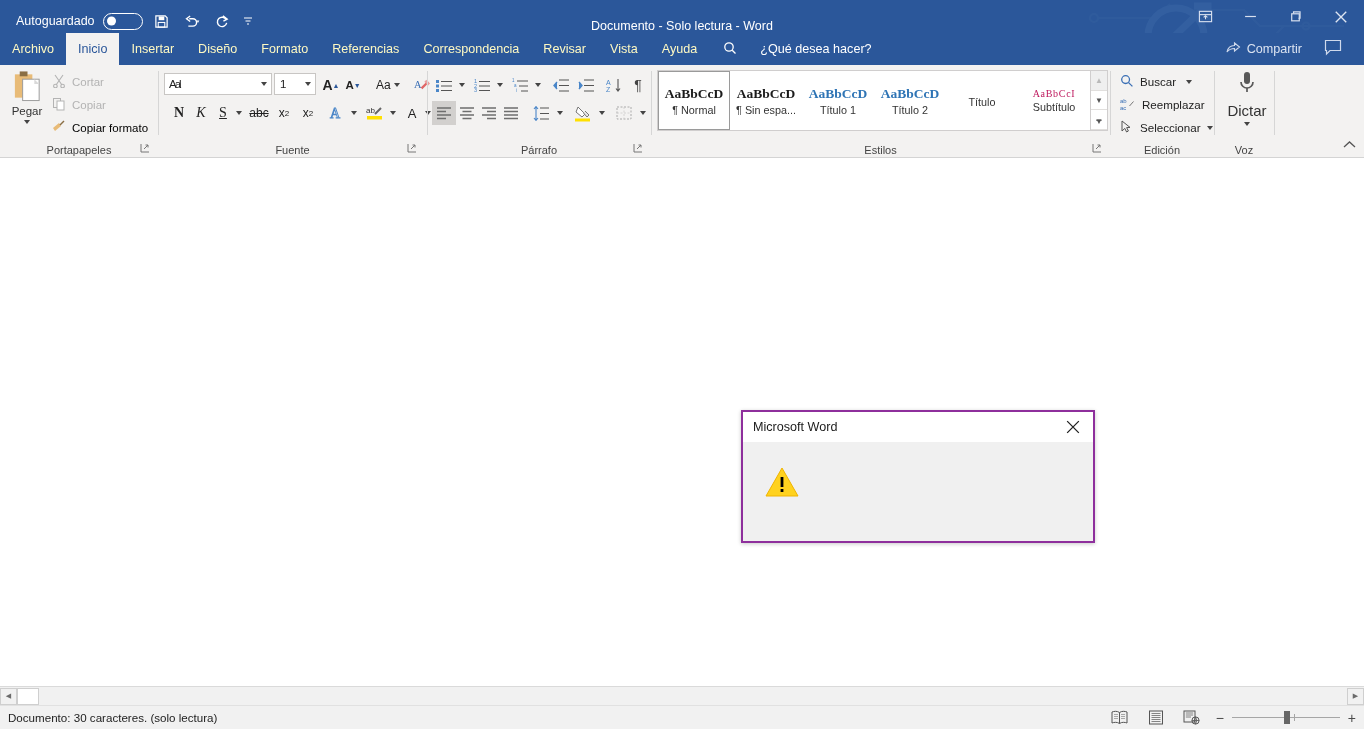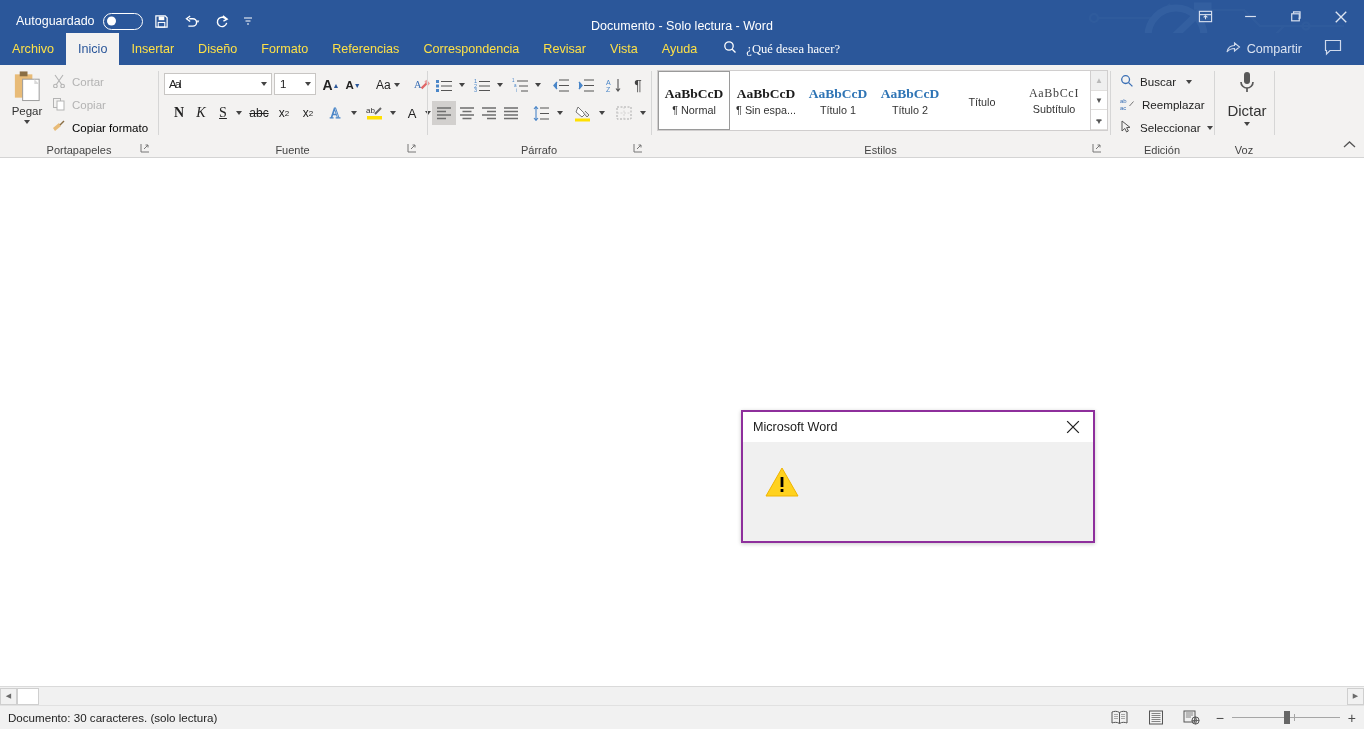--- a/index.html
+++ b/index.html
@@ -56,26 +56,26 @@
   .win-btn.close { width: 46px; }
 
   
   .tabbar {
     position: absolute; top: 33px; left: 0; width: 1364px; height: 32px;
     background: #2b579a; display: flex; align-items: stretch;
     font-size: 12.6px;
   }
   .tab {
     display: flex; align-items: center; padding: 0 12px;
-    color: #fde047; height: 32px; white-space: nowrap;
+    color: #fef9c3; height: 32px; white-space: nowrap;
   }
   .tab.active { background: #f3f2f1; color: #2b579a; }
   .tellme {
-    display: flex; align-items: center; gap: 9px; color: #ffffff;
-    padding: 0 10px; font-size: 12.6px; margin-left: 4px; font-family: Liberation Serif, serif;
+    display: flex; align-items: center; gap: 23px; color: #ffffff;
+    padding: 0 10px; font-size: 12.6px; margin-left: 4px;
   }
   .share {
     position: absolute; right: 62px; top: 0; height: 32px;
     display: flex; align-items: center; gap: 6px;
     color: #dbe3f1; font-size: 12.6px;
   }
   .comment-ic { position: absolute; right: 22px; top: 6px; color: #cfd9ec; }
 
   
   .ribbon {
@@ -137,21 +137,21 @@
     border: 1px solid #d0cece; background: #fff; display: flex;
   }
   .style-item {
     width: 72px; height: 59px; display: flex; flex-direction: column;
     align-items: center; justify-content: center; gap: 2px;
     border: 1px solid transparent;
   }
   .style-item.sel { border: 1px solid #9a9a9a; background: #fff; }
   .style-prev { font-family: "Liberation Serif", serif; font-size: 13.5px; font-weight: bold; color: #1b1b1b; }
   .style-prev.h { color: #2e74b5; font-weight: bold; }
-  .style-prev.sub { color: #404040; font-weight: normal; letter-spacing: .7px; font-size: 12px;}
+  .style-prev.sub { color: #be185d; font-weight: normal; letter-spacing: .7px; font-size: 10px;}
   .style-prev.blank { visibility: hidden; }
   .style-name { font-size: 10.8px; color: #333; white-space: nowrap; }
   .gal-scroll {
     width: 17px; height: 59px; display: flex; flex-direction: column;
     border-left: 1px solid #d0cece;
   }
   .gal-sc-btn {
     flex: 1; display: flex; align-items: center; justify-content: center;
     border-bottom: 1px solid #e1dfdd; background: #fff; font-size: 8px; color: #555;
   }

